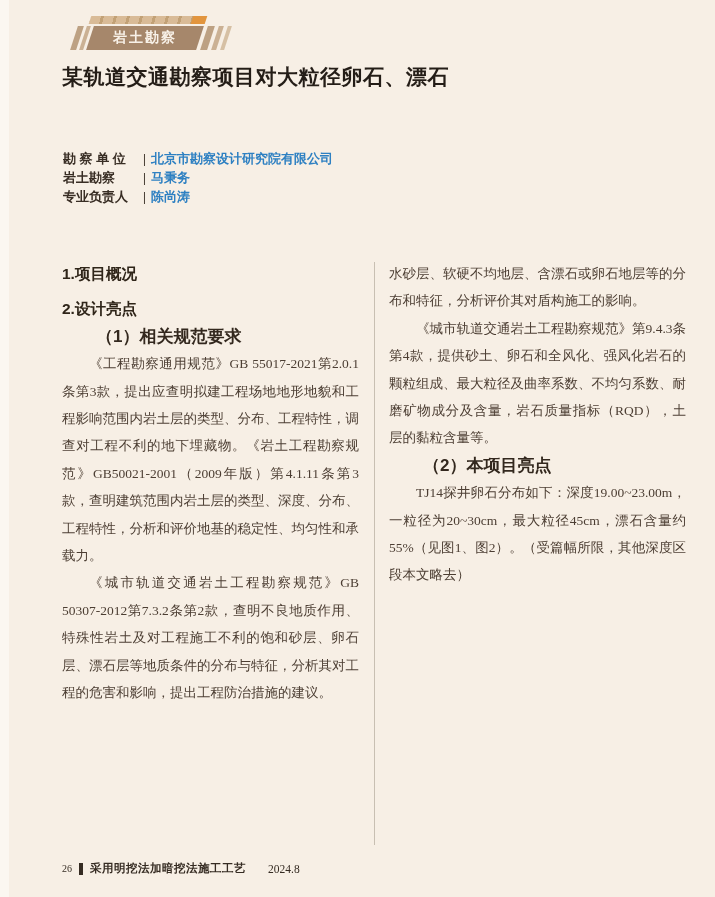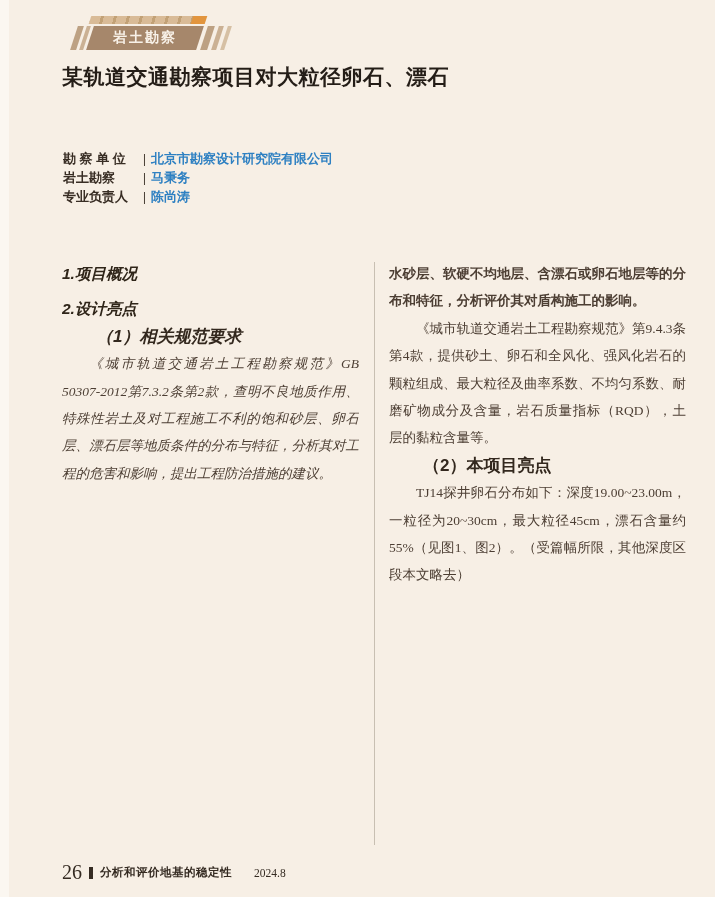--- a/index.html
+++ b/index.html
@@ -66,45 +66,45 @@
     font-size: 13px; color: #2e80c2;
   }
 
   
   .column {
     position: absolute; top: 260px; width: 297px; height: 587px;
     overflow: hidden;
     font-size: 13.5px; line-height: 27.4px; color: #4c3e33;
     text-align: justify;
   }
-  .col-left  { left: 62px; font-style: italic; }
+  .col-left  { left: 62px; }
   .col-right { left: 389px; }
   .col-divider {
     position: absolute; left: 374px; top: 262px; width: 1px; height: 583px;
     background: #c8bfb2;
   }
   .sec-heading {
     font-family: "Liberation Sans", sans-serif; font-weight: bold;
     font-size: 15.5px; color: #2f2519; line-height: 27.4px;
     margin-top: 0;
   }
   .sec-heading.gap-above { margin-top: 8px; }
   .sub-heading {
     font-family: "Liberation Sans", sans-serif; font-weight: bold;
     font-size: 17px; color: #33281e; text-indent: 2em; line-height: 27.4px;
   }
   .para { text-indent: 2em; }
-  .para.no-indent { text-indent: 0; font-weight: bold; }
+  .para.no-indent { text-indent: 0; }
 
   
   .footer {
     position: absolute; left: 62px; top: 861px; width: 590px;
     display: flex; align-items: center;
   }
-  .footer-pagenum { font-family: "Liberation Serif", serif; font-size: 20px; color: #352b22; }
+  .footer-pagenum { font-family: "Liberation Serif", serif; font-size: 10px; color: #352b22; }
   .footer-bar { width: 4px; height: 12px; background: #352b22; margin: 0 7px; }
   .footer-journal {
     font-family: "Liberation Sans", sans-serif; font-weight: bold;
     font-size: 11.5px; color: #352b22; letter-spacing: 0.5px;
   }
   .footer-issue { font-family: "Liberation Serif", serif; font-size: 11.5px; color: #352b22; margin-left: 22px; }
 </style>
 </head>
 <body>
 
@@ -143,30 +143,31 @@
     <span class="meta-value">陈尚涛</span>
   </div>
 </div>
 
 <div class="col-divider"></div>
 
 <div class="column col-left">
   <h2 class="sec-heading">1.项目概况</h2>
   <h2 class="sec-heading gap-above">2.设计亮点</h2>
   <h3 class="sub-heading">（1）相关规范要求</h3>
+  <p class="para">《工程勘察通用规范》GB 55017-2021第2.0.1条第3款，提出应查明拟建工程场地地形地貌和工程影响范围内岩土层的类型、分布、工程特性，调查对工程不利的地下埋藏物。《岩土工程勘察规范》GB50021-2001（2009年版）第4.1.11条第3款，查明建筑范围内岩土层的类型、深度、分布、工程特性，分析和评价地基的稳定性、均匀性和承载力。</p>
   <p class="para">《城市轨道交通岩土工程勘察规范》GB 50307-2012第7.3.2条第2款，查明不良地质作用、特殊性岩土及对工程施工不利的饱和砂层、卵石层、漂石层等地质条件的分布与特征，分析其对工程的危害和影响，提出工程防治措施的建议。</p>
 
 </div>
 
 <div class="column col-right">
   <p class="para no-indent">水砂层、软硬不均地层、含漂石或卵石地层等的分布和特征，分析评价其对盾构施工的影响。</p>
   <p class="para">《城市轨道交通岩土工程勘察规范》第9.4.3条第4款，提供砂土、卵石和全风化、强风化岩石的颗粒组成、最大粒径及曲率系数、不均匀系数、耐磨矿物成分及含量，岩石质量指标（RQD），土层的黏粒含量等。</p>
   <h3 class="sub-heading">（2）本项目亮点</h3>
   <p class="para">TJ14探井卵石分布如下：深度19.00~23.00m，一粒径为20~30cm，最大粒径45cm，漂石含量约55%（见图1、图2）。（受篇幅所限，其他深度区段本文略去）</p>
 
 </div>
 
 <div class="footer">
   <span class="footer-pagenum">26</span>
   <span class="footer-bar"></span>
-  <span class="footer-journal">分析和评价地基的稳定性</span>
+  <span class="footer-journal">采用明挖法加暗挖法施工工艺</span>
   <span class="footer-issue">2024.8</span>
 </div>
 
 </body></html>

